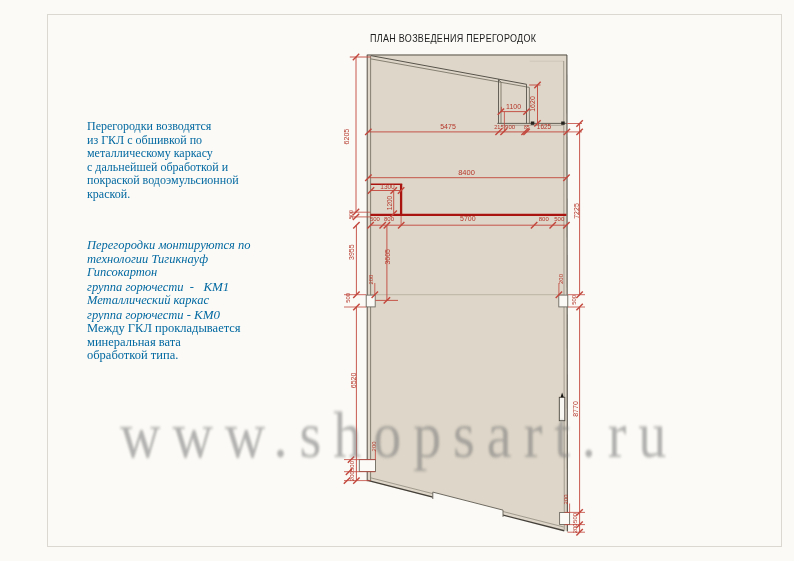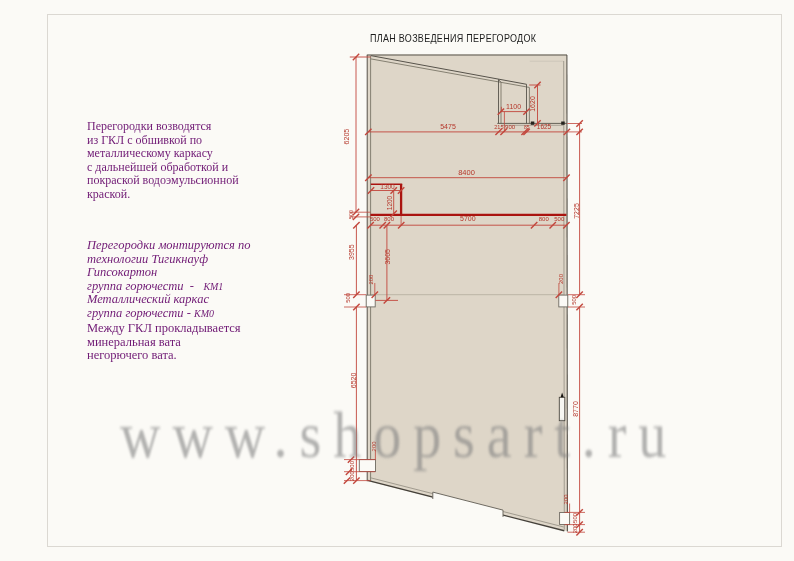--- a/index.html
+++ b/index.html
@@ -1,21 +1,21 @@
 <!DOCTYPE html>
 <html><head><meta charset="utf-8">
 <style>
 html,body{margin:0;padding:0;}
 body{width:794px;height:561px;position:relative;background:#fbfaf6;font-family:"Liberation Sans",sans-serif;overflow:hidden;}
 .frame{position:absolute;left:47px;top:14px;width:733px;height:531px;border:1px solid #dbd8d2;}
 .title{position:absolute;left:370px;top:32px;font-size:11.5px;letter-spacing:0.4px;color:#1c1c1c;font-family:"Liberation Sans",sans-serif;transform:scaleX(0.78);transform-origin:left top;white-space:nowrap;}
-.blk{position:absolute;left:87px;font-family:"Liberation Serif",serif;font-size:12px;line-height:13.6px;color:#701a75;white-space:pre;}
+.blk{position:absolute;left:87px;font-family:"Liberation Serif",serif;font-size:12px;line-height:13.6px;color:#0369a1;white-space:pre;}
 .wm{position:absolute;left:120px;top:402px;font-family:"Liberation Serif",serif;font-size:66px;line-height:66px;color:rgba(128,128,128,0.60);letter-spacing:14px;filter:blur(1.4px);transform:scaleX(0.85);transform-origin:left top;white-space:nowrap;}
 svg{position:absolute;left:0;top:0;}
-.sm{font-size:10px;}
+.sm{font-size:13px;}
 </style></head>
 <body>
 
 <div class="frame"></div>
 
 <div class="title">ПЛАН ВОЗВЕДЕНИЯ ПЕРЕГОРОДОК</div>
 
 <div class="blk" style="top:120px;">Перегородки возводятся
 из ГКЛ с обшивкой по
 металлическому каркасу
@@ -25,21 +25,21 @@
 
 <div class="blk" style="top:239px;font-size:12.5px;font-style:italic;">Перегородки монтируются по
 технологии Тигикнауф
 Гипсокартон
 группа горючести  -   <span class="sm">КМ1</span>
 Металлический каркас
 группа горючести - <span class="sm">КМ0</span></div>
 
 <div class="blk" style="top:322px;font-size:12.5px;">Между ГКЛ прокладывается
 минеральная вата
-негорючего вата.</div>
+обработкой типа.</div>
 
 <svg width="794" height="561" viewBox="0 0 794 561">
 
 <polygon points="367,54.5 567,54.5 567.3,531.3 563.9,530.2 368,481.2 367,481.2" fill="#ded6c8"></polygon>
 
 <line x1="366.8" y1="55" x2="567" y2="55" stroke="#57534b" stroke-width="1.1"></line>
 
 <line x1="529.8" y1="61.2" x2="563.6" y2="61.2" stroke="#c9c3b6" stroke-width="0.8"></line>
 
 <line x1="367.2" y1="55" x2="367.2" y2="481.2" stroke="#57534b" stroke-width="1.0"></line>

